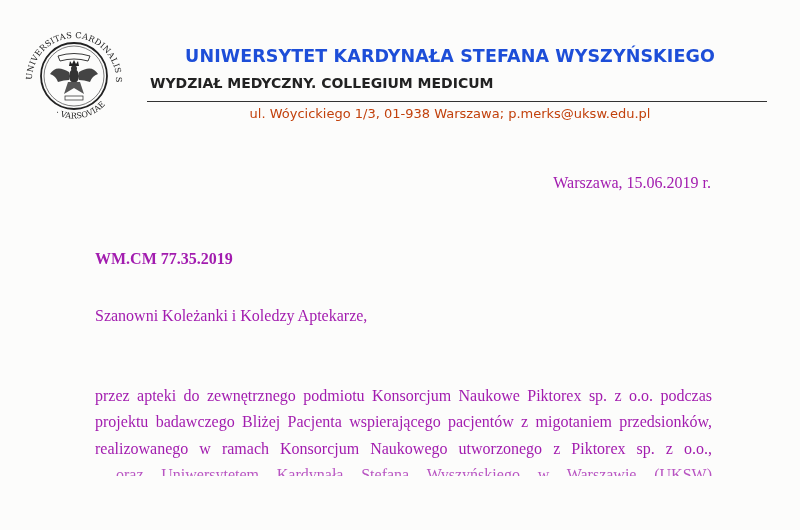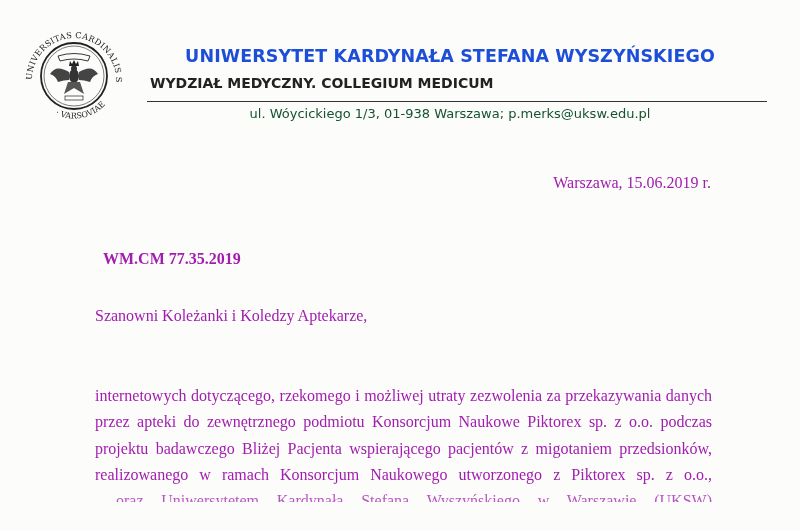--- a/index.html
+++ b/index.html
@@ -27,32 +27,32 @@
       font-size: 14px; color: #222; white-space: nowrap;
     }
     .rule {
       position: absolute; left: 147px; top: 101px; width: 620px; height: 0;
       border-top: 1.3px solid #333;
     }
     .address {
       position: absolute; left: 150px; top: 106px; width: 600px;
       text-align: center;
       font-family: "DejaVu Sans", sans-serif;
-      font-size: 13px; color: #14532d; white-space: nowrap;
+      font-size: 13px; color: #c2410c; white-space: nowrap;
     }
 
     .serif { font-family: "Liberation Serif", "DejaVu Serif", serif; color: #a21caf; }
 
     .date {
       position: absolute; right: 89px; top: 174px;
       font-size: 16px; white-space: nowrap;
     }
     .ref {
       position: absolute; left: 95px; top: 250px;
-      font-size: 16px; font-weight: bold; white-space: nowrap; margin-left: 8px;
+      font-size: 16px; font-weight: bold; white-space: nowrap;
     }
     .salutation {
       position: absolute; left: 95px; top: 307px;
       font-size: 16px; white-space: nowrap;
     }
     .body-text {
       position: absolute; left: 95px; top: 383px; width: 617px;
       font-size: 16px; line-height: 26.3px;
       text-align: justify; text-align-last: justify;
     }
@@ -94,19 +94,18 @@
   <div class="uni-title">UNIWERSYTET KARDYNAŁA STEFANA WYSZYŃSKIEGO</div>
   <div class="faculty">WYDZIAŁ MEDYCZNY. COLLEGIUM MEDICUM</div>
   <div class="rule"></div>
   <div class="address">ul. Wóycickiego 1/3, 01-938 Warszawa; p.merks@uksw.edu.pl</div>
 
   <div class="date serif">Warszawa, 15.06.2019 r.</div>
   <div class="ref serif">WM.CM 77.35.2019</div>
   <div class="salutation serif">Szanowni Koleżanki i Koledzy Aptekarze,</div>
 
   <div class="body-text serif">
-    <span class="body-line">internetowych dotyczącego, rzekomego i możliwej utraty zezwolenia za przekazywania danych</span>
     <span class="body-line">przez apteki do zewnętrznego podmiotu Konsorcjum Naukowe Piktorex sp. z o.o. podczas</span>
     <span class="body-line">projektu badawczego Bliżej Pacjenta wspierającego pacjentów z migotaniem przedsionków,</span>
     <span class="body-line">realizowanego w ramach Konsorcjum Naukowego utworzonego z Piktorex sp. z o.o.,</span>
     <span class="body-line cut">oraz Uniwersytetem Kardynała Stefana Wyszyńskiego w Warszawie (UKSW)</span>
   </div>
 </div>
 
 </body></html>

